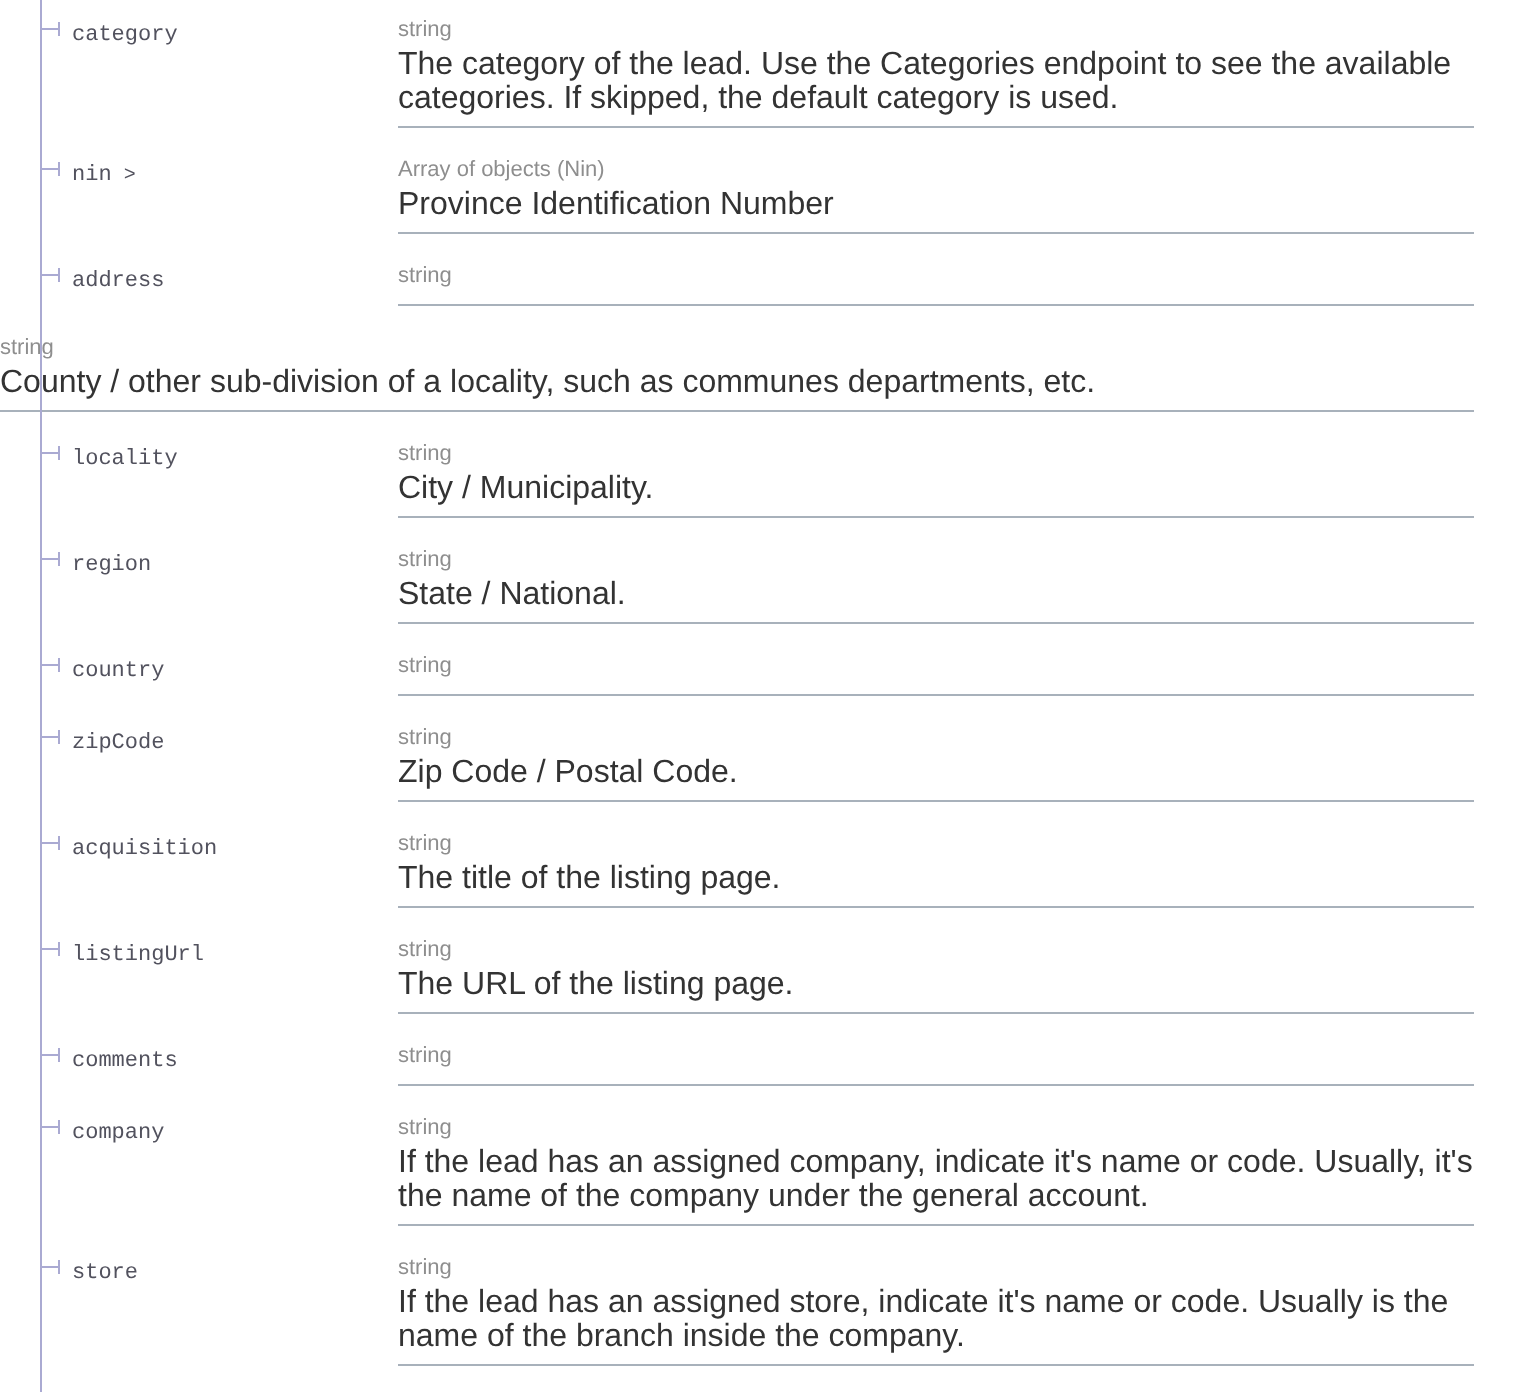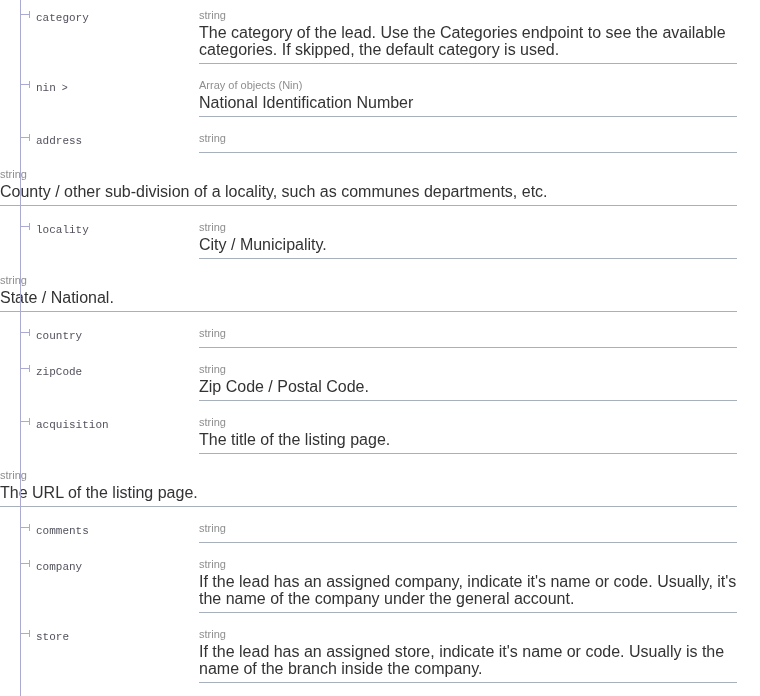--- a/index.html
+++ b/index.html
@@ -92,21 +92,21 @@
 
   <div class="row">
     <div class="cell-name">
       <span class="connector"></span>
       <span class="field-name">
         <span>nin</span><span class="chevron">&gt;</span>
       </span>
     </div>
     <div class="cell-desc">
       <div class="type">Array of objects (Nin)</div>
-      <div class="desc">National Identification Number</div>
+      <div class="desc">Province Identification Number</div>
     </div>
   </div>
 
   <div class="row">
     <div class="cell-name">
       <span class="connector"></span>
       <span class="field-name">
         <span>address</span>
       </span>
     </div>
@@ -129,20 +129,26 @@
         <span>locality</span>
       </span>
     </div>
     <div class="cell-desc">
       <div class="type">string</div>
       <div class="desc">City / Municipality.</div>
     </div>
   </div>
 
   <div class="row">
+    <div class="cell-name">
+      <span class="connector"></span>
+      <span class="field-name">
+        <span>region</span>
+      </span>
+    </div>
     <div class="cell-desc">
       <div class="type">string</div>
       <div class="desc">State / National.</div>
     </div>
   </div>
 
   <div class="row">
     <div class="cell-name">
       <span class="connector"></span>
       <span class="field-name">
@@ -175,20 +181,26 @@
         <span>acquisition</span>
       </span>
     </div>
     <div class="cell-desc">
       <div class="type">string</div>
       <div class="desc">The title of the listing page.</div>
     </div>
   </div>
 
   <div class="row">
+    <div class="cell-name">
+      <span class="connector"></span>
+      <span class="field-name">
+        <span>listingUrl</span>
+      </span>
+    </div>
     <div class="cell-desc">
       <div class="type">string</div>
       <div class="desc">The URL of the listing page.</div>
     </div>
   </div>
 
   <div class="row">
     <div class="cell-name">
       <span class="connector"></span>
       <span class="field-name">

